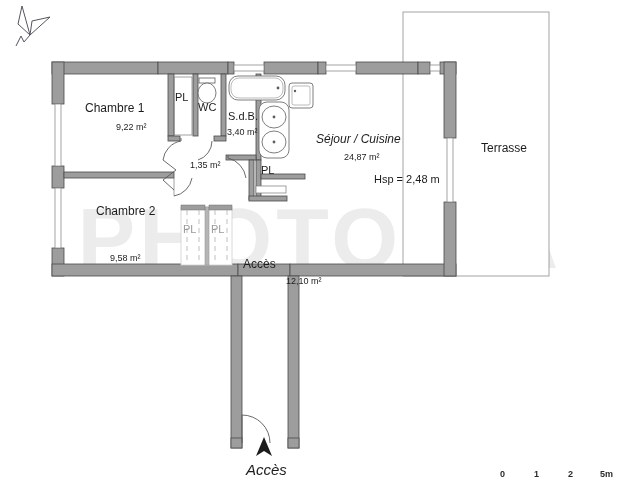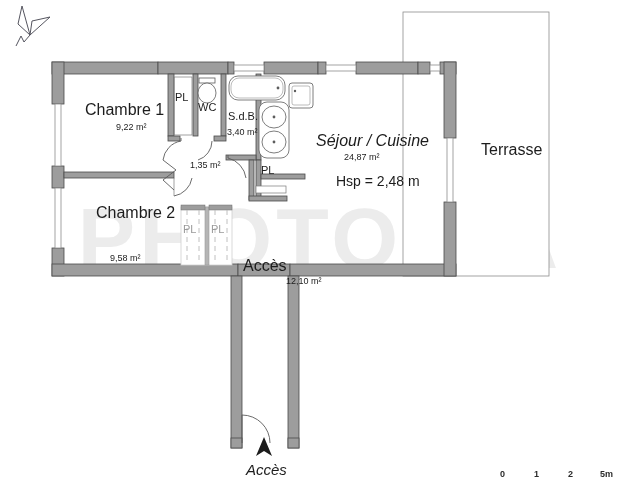--- a/index.html
+++ b/index.html
@@ -2,23 +2,23 @@
 <html><head>
 <meta charset="utf-8">
 <style>
   html,body{margin:0;padding:0;background:#ffffff;}
   body{width:640px;height:480px;overflow:hidden;position:relative;
        font-family:"Liberation Sans", sans-serif; color:#1a1a1a;}
 
   #plan{position:absolute;left:0;top:0;width:640px;height:480px;}
 
   .lbl{position:absolute;white-space:nowrap;line-height:1;}
-  .room-name{font-size:16px;color:#1c1c1c;}
+  .room-name{font-size:12px;color:#1c1c1c;}
   .room-area{font-size:9px;color:#1c1c1c;}
-  .room-hsp{font-size:14px;color:#1c1c1c;}
+  .room-hsp{font-size:11px;color:#1c1c1c;margin-left:38px;}
   .pl-lbl{font-size:11px;color:#1c1c1c;}
   .pl-lbl.faint{color:#9a9a9a;}
   .small-name{font-size:11px;}
   .scale-lbl{position:absolute;font-size:9px;font-weight:bold;color:#2b2b2b;}
   .acces-lbl{font-size:15px;color:#1c1c1c;font-style:italic;}
 </style>
 </head>
 <body>
 
 <svg id="plan" viewBox="0 0 640 480">

